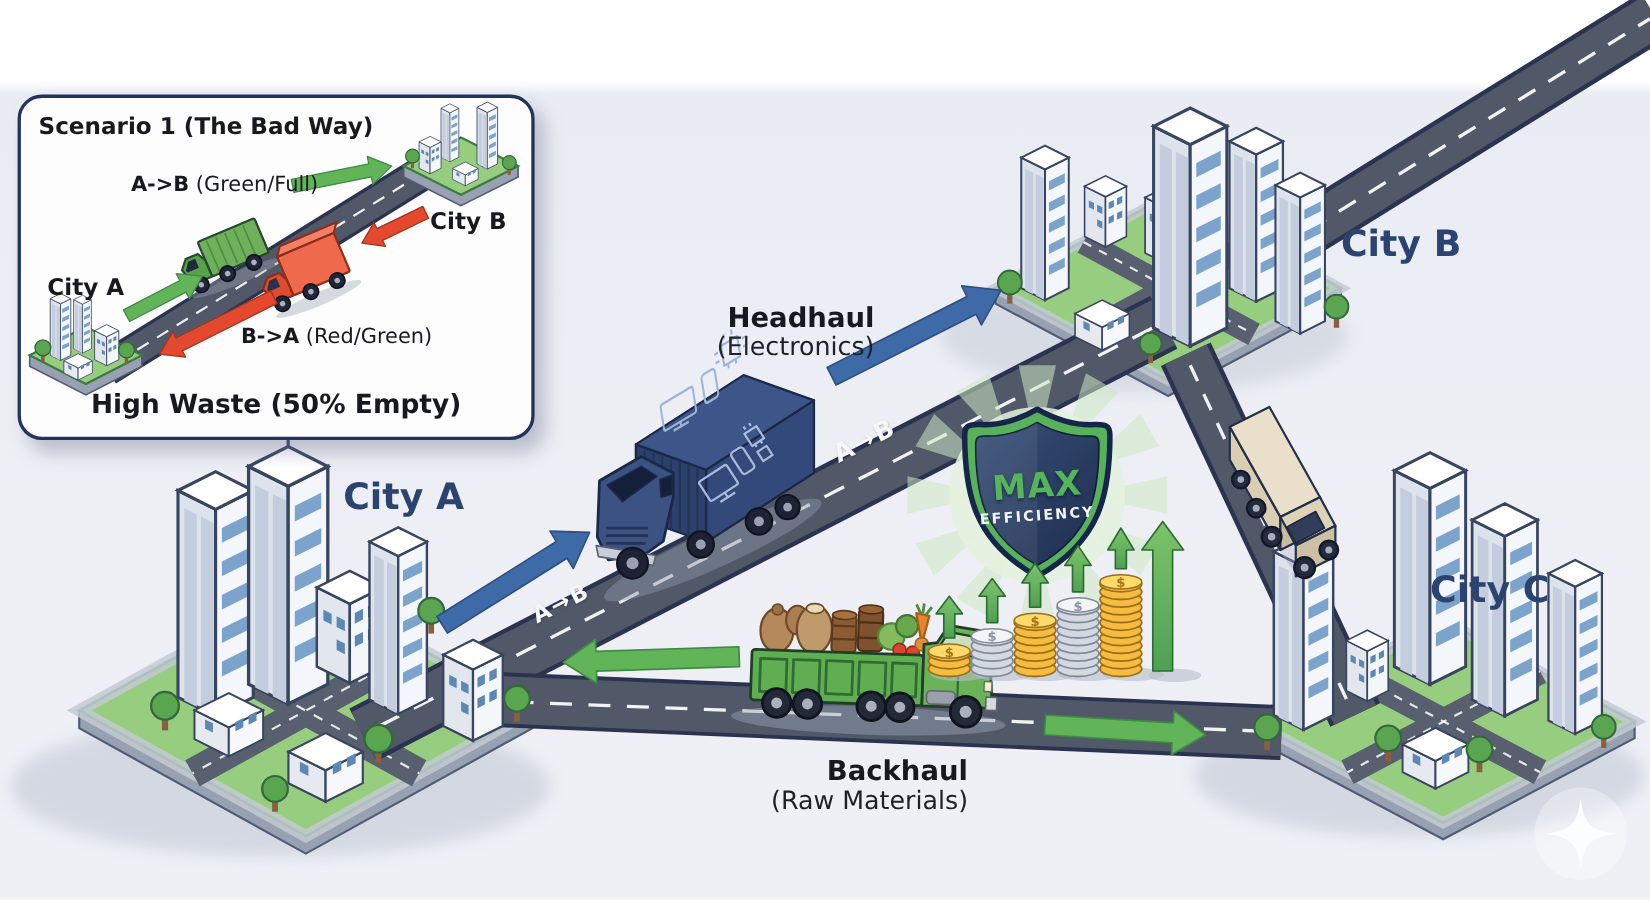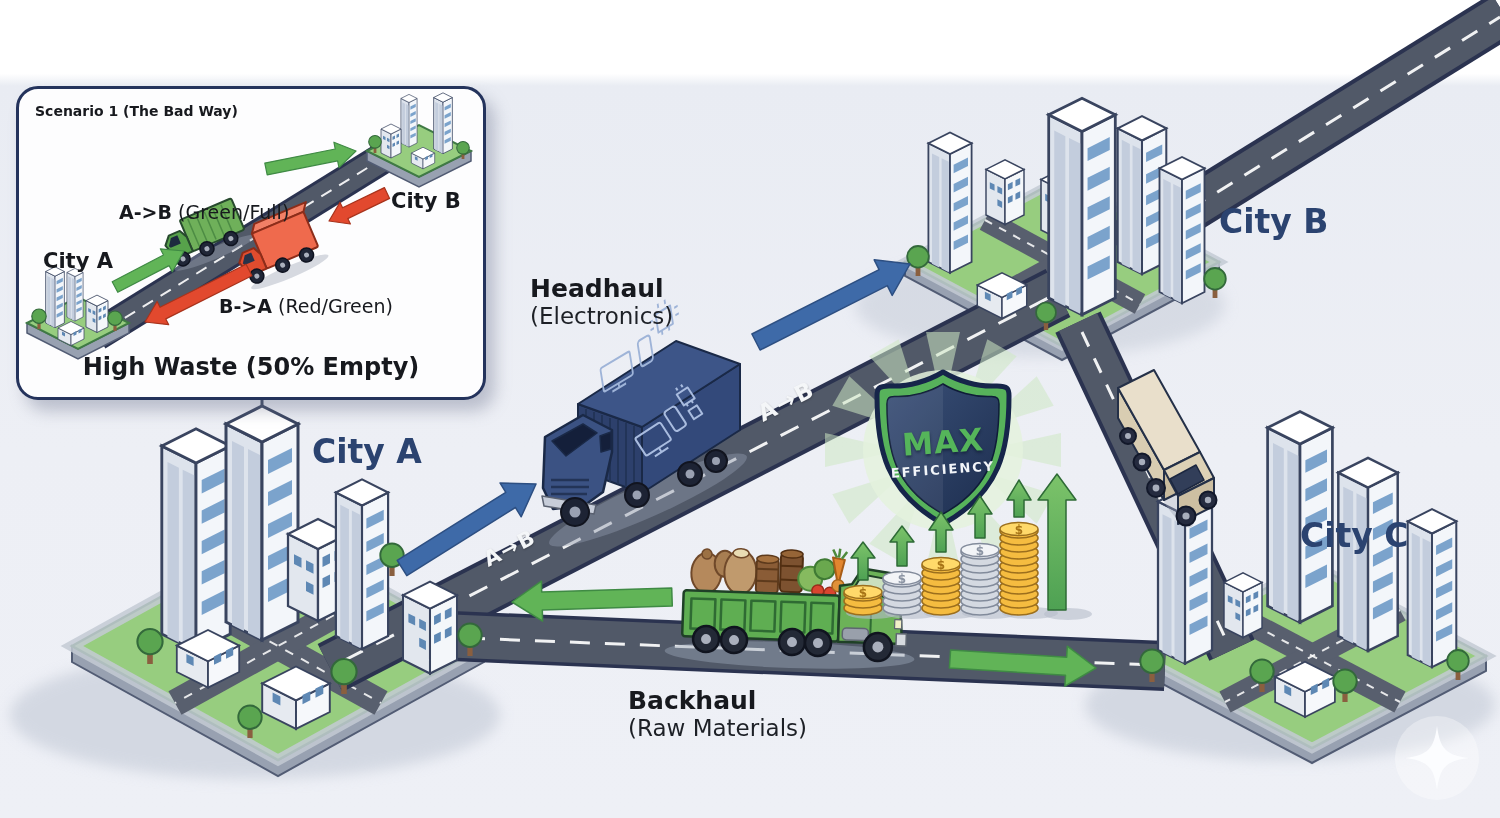--- a/index.html
+++ b/index.html
@@ -10,33 +10,33 @@
   }
   .lbl{position:absolute;white-space:nowrap;}
   .title{
     left:0;top:8px;width:100%;text-align:center;
     font-size:46px;font-weight:800;color:#223a6b;letter-spacing:.5px;
     text-shadow:1px 2px 0 rgba(160,168,190,.35);
   }
   .navy-label{font-size:33px;font-weight:800;color:#2b4370;}
   .black-bold{font-size:25px;font-weight:800;color:#17191e;}
   .black-reg{font-size:23px;font-weight:500;color:#1d2026;}
-  .center-block{text-align:left;white-space:nowrap;}
+  .center-block{text-align:right;white-space:nowrap;}
   .road-text{color:#f4f6f8;font-weight:800;letter-spacing:2px;transform:rotate(-27deg);text-shadow:0 1px 2px rgba(0,0,0,.25);}
   .shield-max{font-size:31px;font-weight:800;color:#55b55a;letter-spacing:1px;transform:rotate(-4deg);text-shadow:0 2px 3px rgba(10,20,40,.55);}
   .shield-eff{font-size:13px;font-weight:800;color:#f2f5f9;letter-spacing:2px;transform:rotate(-4deg);}
   .scenario2{font-size:30px;font-weight:800;color:#15171c;}
   
   .inset{
     position:absolute;left:16px;top:86px;width:464px;height:308px;
     background:#fdfdfe;border:3.5px solid #24335c;border-radius:22px;
     box-shadow:9px 11px 16px rgba(104,114,140,.38);
   }
   .inset .ilbl{position:absolute;color:#17191e;white-space:nowrap;}
-  .inset .ititle{left:16px;top:14px;font-size:14px;font-weight:800;}
+  .inset .ititle{left:16px;top:14px;font-size:21px;font-weight:800;}
   .inset .iroute{font-size:19px;}
   .inset .icity{font-size:21px;font-weight:800;}
   .inset .ifooter{left:0;top:264px;width:100%;text-align:center;font-size:24px;font-weight:800;}
   svg{position:absolute;left:0;top:0;}
   .b{font-weight:800;}
 </style>
 </head>
 <body>
 
 <div class="stage">
@@ -429,21 +429,21 @@
   <div class="lbl navy-label" style="left:312px;top:432px;">City A</div>
   <div class="lbl navy-label" style="left:1219px;top:202px;">City B</div>
   <div class="lbl navy-label" style="left:1300px;top:516px;">City C</div>
 
   <div class="lbl center-block" style="left:530px;top:274px;width:265px;">
     <div class="black-bold">Headhaul</div>
     <div class="black-reg">(Electronics)</div>
   </div>
 
 
-  <div class="lbl center-block" style="left:628px;top:686px;width:280px;">
+  <div class="lbl center-block" style="left:600px;top:686px;width:280px;">
     <div class="black-bold">Backhaul</div>
     <div class="black-reg">(Raw Materials)</div>
   </div>
 
   <div class="lbl road-text" style="left:482px;top:536px;font-size:21px;">A→B</div>
   <div class="lbl road-text" style="left:756px;top:388px;font-size:23px;">A→B</div>
 
   <div class="lbl shield-max" style="left:883px;top:424px;width:120px;text-align:center;">MAX</div>
   <div class="lbl shield-eff" style="left:873px;top:462px;width:140px;text-align:center;">EFFICIENCY</div>
 
@@ -521,20 +521,20 @@
       </g>
       <g>
         <path d="M98.8,203.3 L150.1,176.6 L153.3,182.8 L165,162 L141.3,159.8 L144.5,166 L93.2,192.7 Z" fill="#61b457" stroke="#3f8a44" stroke-width="1.2" stroke-linejoin="round"></path>
       </g>
       <g>
         <path d="M227.1,175.2 L141,218.3 L138.1,212.5 L126,233 L149.7,235.7 L146.8,229.9 L232.9,186.8 Z" fill="#e2492e" stroke="#a8331c" stroke-width="1.2" stroke-linejoin="round"></path>
       </g>
     </svg>
 
     <div class="ilbl ititle">Scenario 1 (The Bad Way)</div>
-    <div class="ilbl iroute" style="left:100px;top:68px;margin-top:44px;"><span class="b">A-&gt;B</span><span> (Green/Full)</span></div>
+    <div class="ilbl iroute" style="left:100px;top:68px;"><span class="b">A-&gt;B</span><span> (Green/Full)</span></div>
     <div class="ilbl icity" style="left:24px;top:160px;">City A</div>
     <div class="ilbl icity" style="left:372px;top:100px;">City B</div>
     <div class="ilbl iroute" style="left:200px;top:206px;"><span class="b">B-&gt;A</span><span> (Red/Green)</span></div>
     <div class="ilbl ifooter">High Waste (50% Empty)</div>
   </div>
 
 </div>
 
 </body></html>

